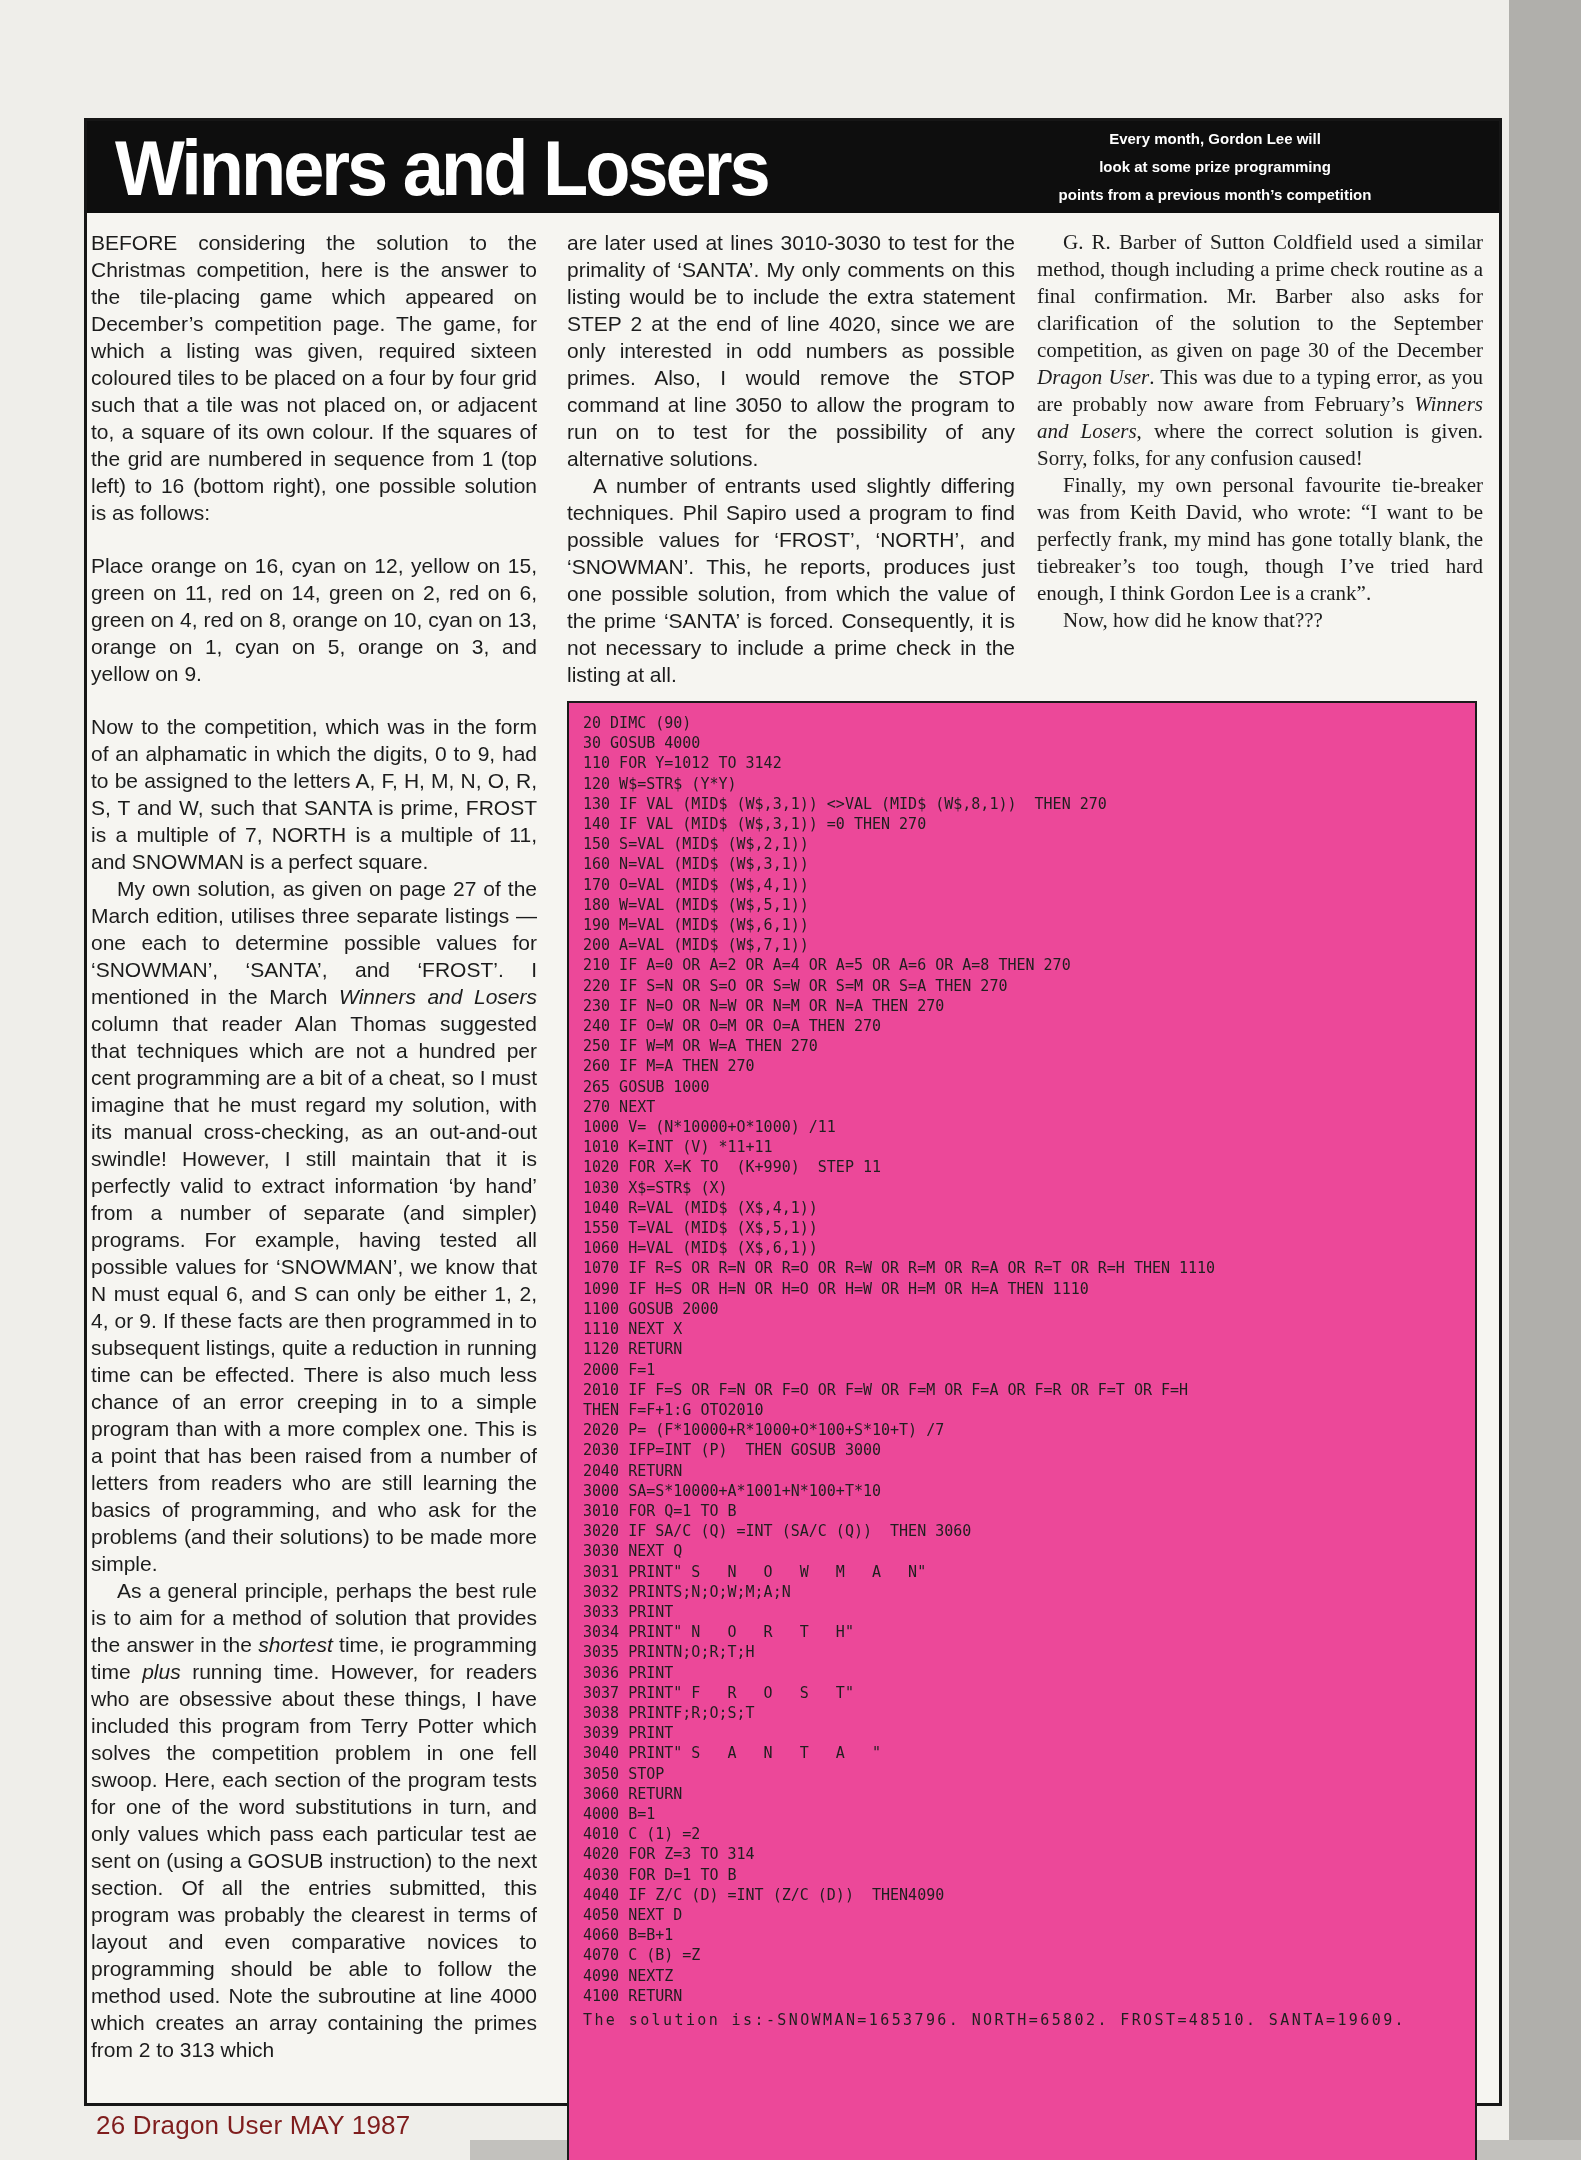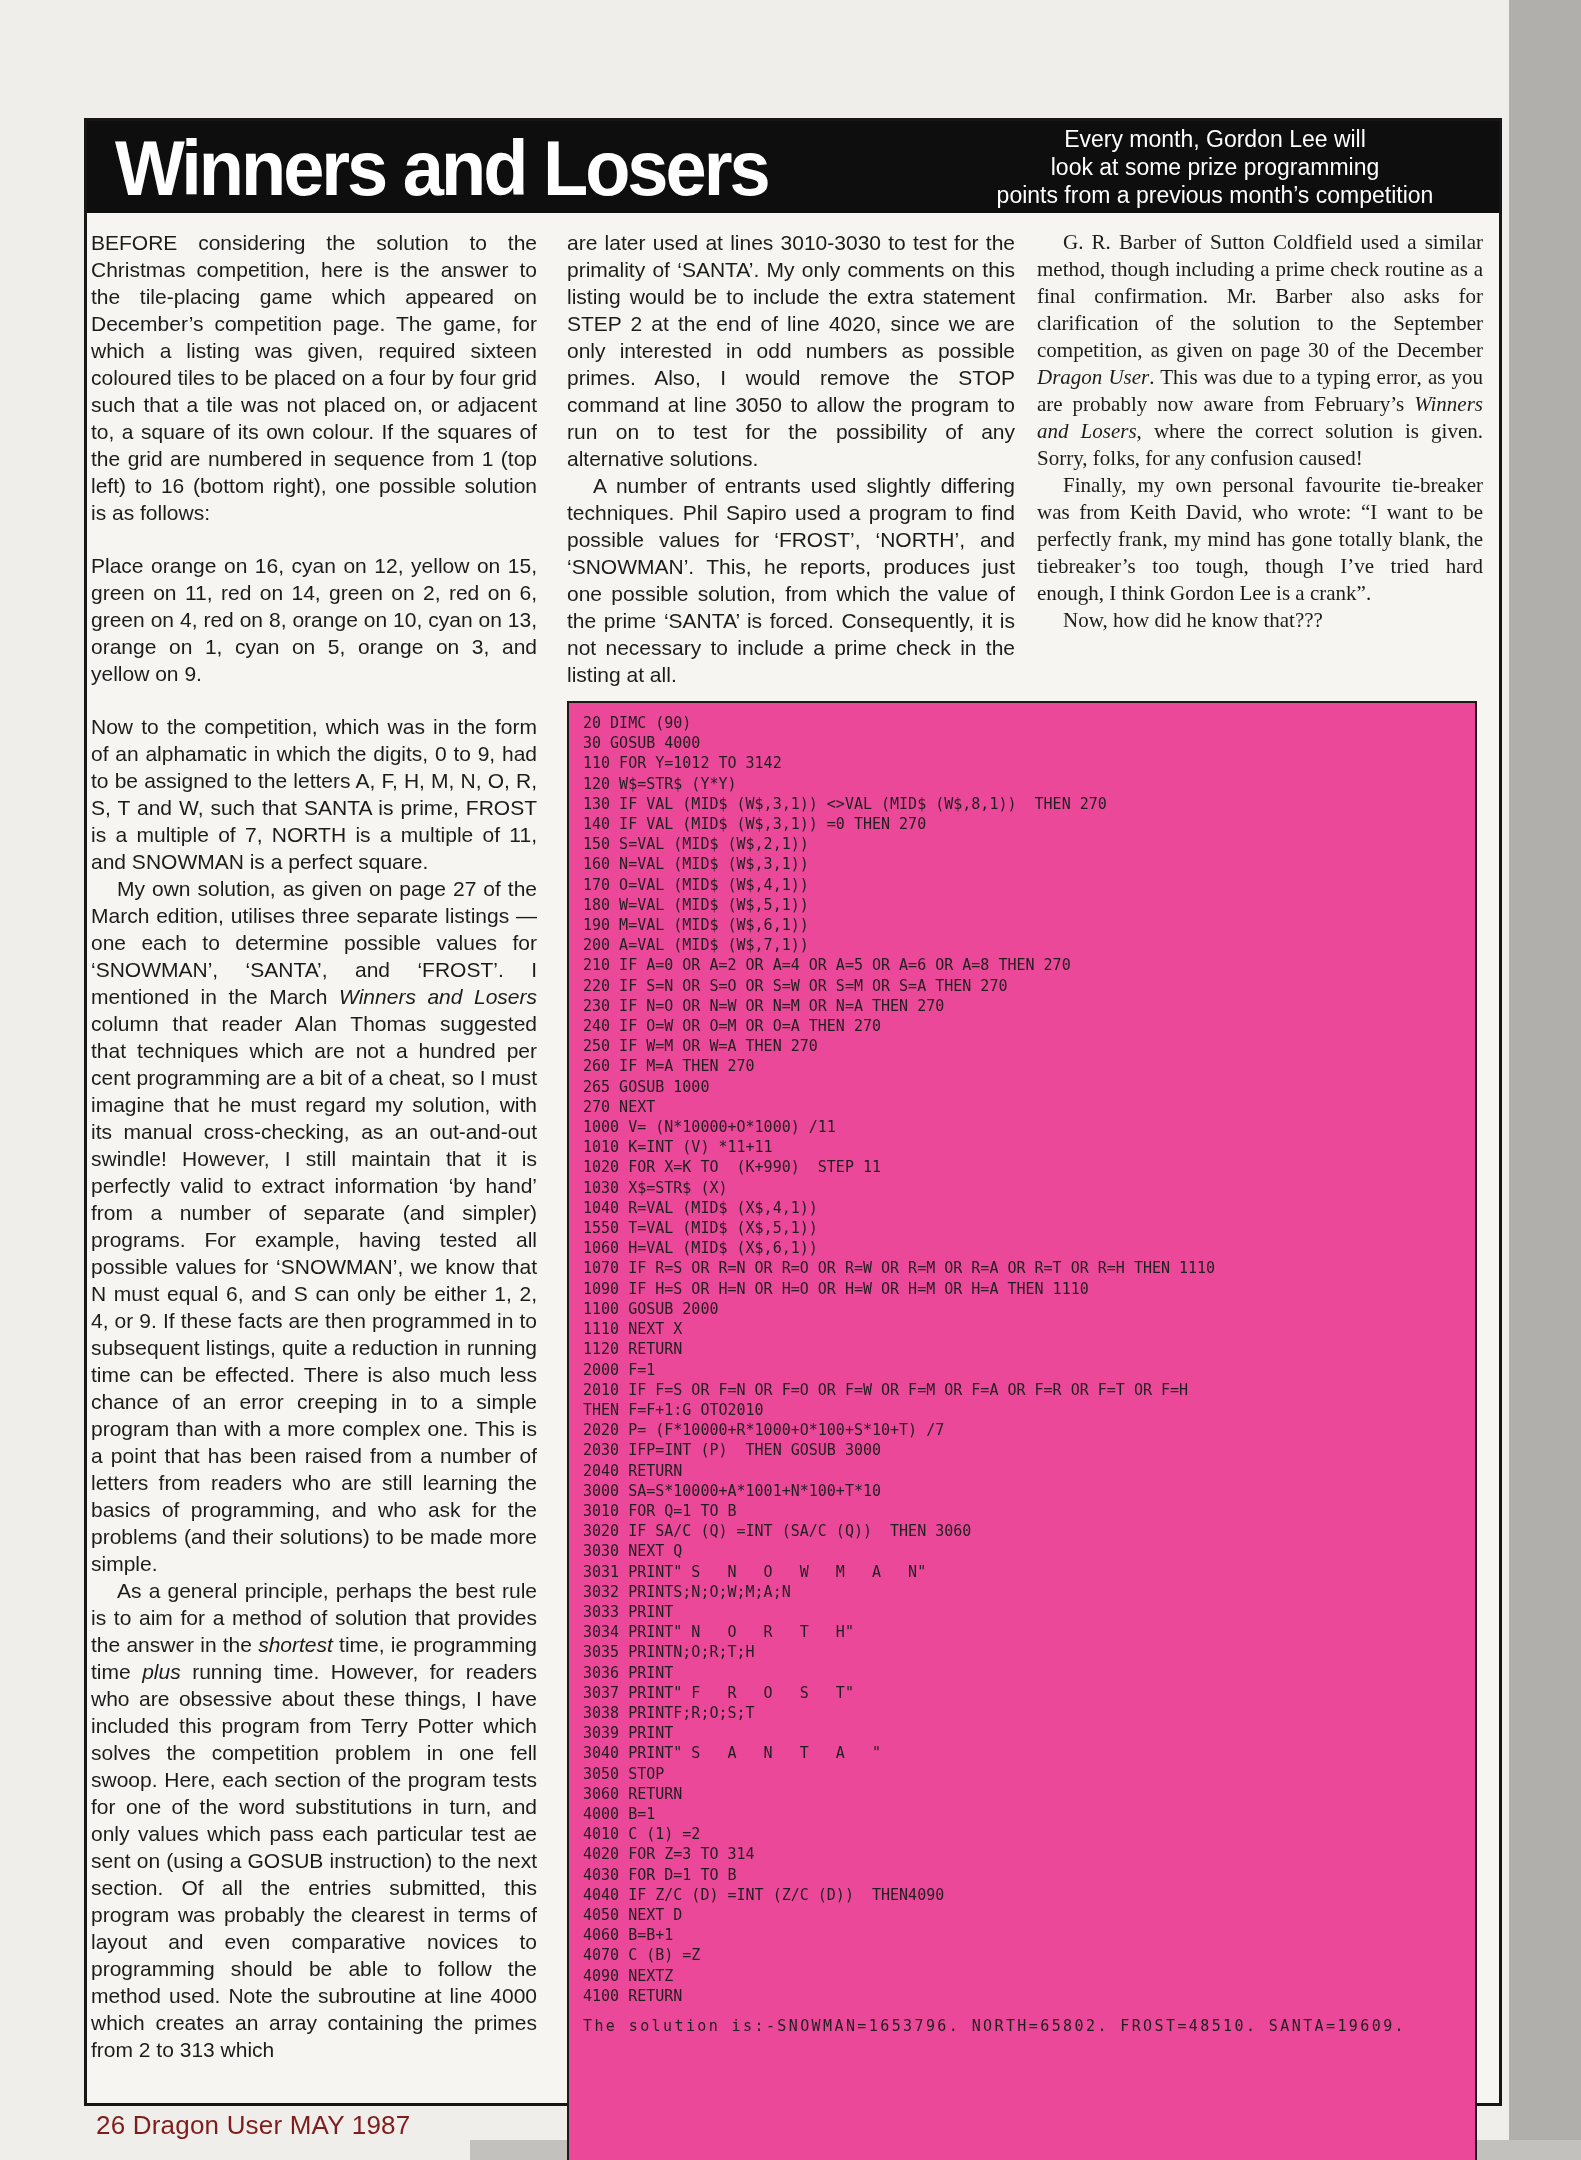--- a/index.html
+++ b/index.html
@@ -25,21 +25,21 @@
   .masthead{
     position:absolute;left:0;top:0;width:100%;height:92px;
     background:#0e0e0e;display:flex;align-items:center;justify-content:space-between;
   }
   .masthead-title{
     color:#ffffff;font-weight:bold;font-size:74px;letter-spacing:-3px;
     padding-left:28px;white-space:nowrap;transform:scaleY(1.06);
     transform-origin:left center;
   }
   .masthead-tagline{
-    color:#ffffff;font-weight:normal;font-size:23px;line-height:28px;
+    color:#ffffff;font-weight:bold;font-size:15px;line-height:28px;
     text-align:center;width:540px;margin-right:14px;
   }
   .col{
     position:absolute;top:108px;overflow:hidden;
     font-size:21px;line-height:27px;text-align:justify;
   }
   .col1{left:4px;width:446px;height:1852px;}
   .col2{left:480px;width:448px;height:470px;}
   .col3{left:950px;width:446px;height:470px;font-family:Liberation Serif, serif;}
   .para{margin:0;}
@@ -51,21 +51,21 @@
     border:2px solid #1b1b1b;background:#ec4899;box-sizing:border-box;
     padding:10px 12px 6px 14px;overflow:hidden;
   }
   .code-line{
     font-family:"DejaVu Sans Mono","Liberation Mono",monospace;
     font-size:15px;line-height:20.2px;white-space:pre;color:#1f1f1f;
   }
   .code-solution{
     font-family:"DejaVu Sans Mono","Liberation Mono",monospace;
     font-size:15px;line-height:20px;white-space:nowrap;color:#1f1f1f;
-    letter-spacing:2.4px;margin-top:10px;
+    letter-spacing:2.4px;margin-top:4px;
   }
   .page-footer{
     position:absolute;left:96px;top:2110px;font-size:26px;color:#7f1d1d;
     letter-spacing:0.2px;
   }
 </style>
 </head>
 <body>
 
 <div class="scan-edge-right"></div>

